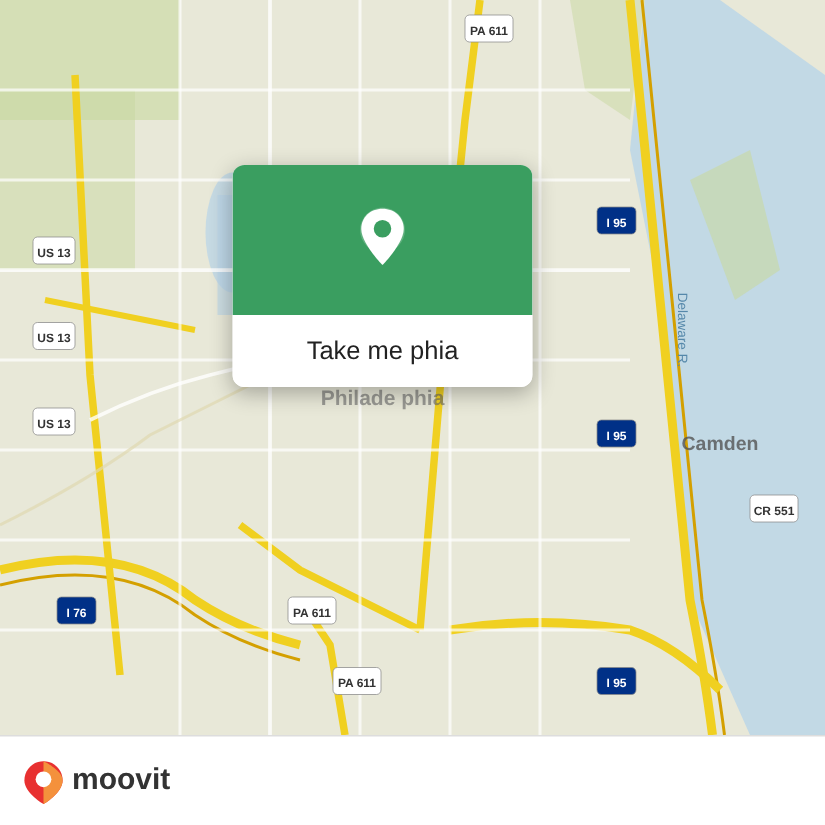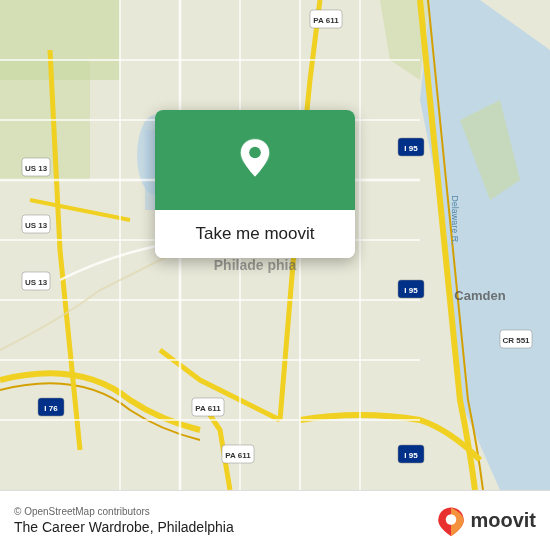--- a/index.html
+++ b/index.html
@@ -209,30 +209,26 @@
     <div id="popup-green-area">
 
       <svg id="popup-pin-icon" viewBox="0 0 50 60" xmlns="http://www.w3.org/2000/svg">
         <circle cx="25" cy="22" r="18" fill="white" opacity="0.2"></circle>
         <circle cx="25" cy="22" r="14" fill="white" opacity="0.3"></circle>
         <path d="M25 5 C15 5 8 12 8 21 C8 33 25 50 25 50 C25 50 42 33 42 21 C42 12 35 5 25 5 Z" fill="white"></path>
         <circle cx="25" cy="21" r="7" fill="#3a9e60"></circle>
       </svg>
     </div>
     <div id="popup-button-area">
-      <button id="take-me-there-btn">Take me moovit</button>
+      <button id="take-me-there-btn">Take me phia</button>
     </div>
   </div>
 </div>
 
 <div id="bottom-bar">
-  <div id="bottom-left">
-    <span id="attribution-text">© OpenStreetMap contributors</span>
-    <span id="location-name">The Career Wardrobe, Philadelphia</span>
-  </div>
   <div id="moovit-logo">
 
     <svg id="moovit-icon" viewBox="0 0 40 40" xmlns="http://www.w3.org/2000/svg">
       <path d="M20 2 C10 2 3 10 3 19 C3 30 20 40 20 40 C20 40 37 30 37 19 C37 10 30 2 20 2 Z" fill="#e83030"></path>
       <path d="M20 2 C20 2 37 10 37 19 C37 30 20 40 20 40 Z" fill="#f4913c"></path>
       <circle cx="20" cy="18" r="7" fill="white"></circle>
     </svg>
     <span id="moovit-text">moovit</span>
   </div>
 </div>

